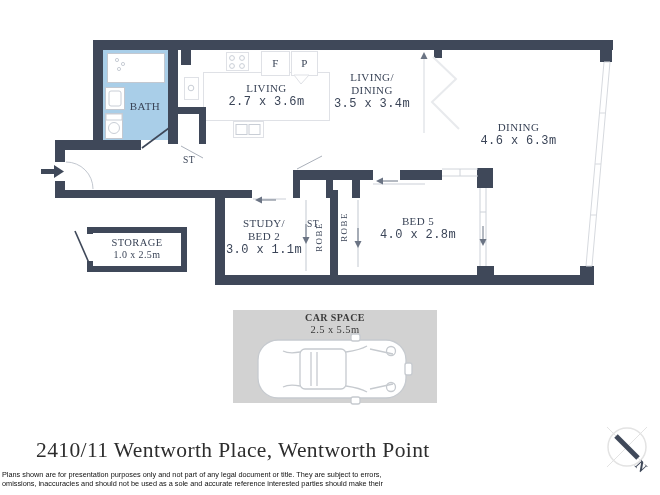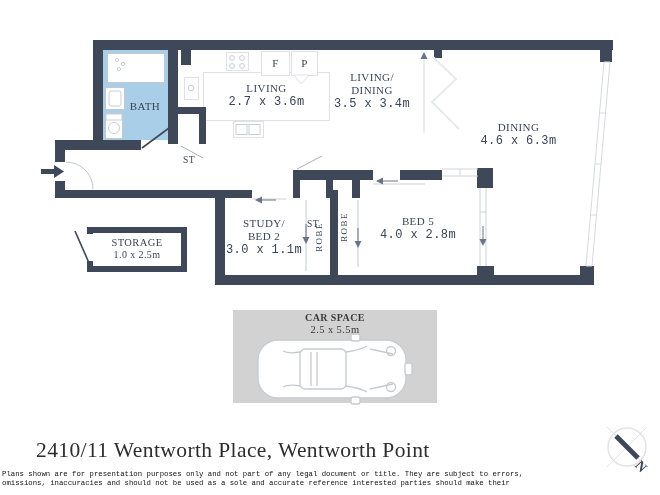--- a/index.html
+++ b/index.html
@@ -13,21 +13,21 @@
   .r{font-size:11px;}
   .d{font-size:12px;font-family:Liberation Mono, monospace;}
   .small{font-size:9.5px;margin-top:38px;}
   .robe{position:absolute;color:#3a4457;font-size:9px;letter-spacing:1.4px;text-align:center;
         transform:rotate(-90deg);transform-origin:center center;}
   .grayfloor{position:absolute;background:#d2d2d2;}
   .carlbl{color:#3a3a3a;}
   #ttl{position:absolute;left:2px;top:438px;font-size:21.5px;color:#2d2d2d;letter-spacing:.4px;
        font-family:"Liberation Serif",serif;white-space:nowrap;margin-left:34px;}
   .disc{position:absolute;left:2px;font-size:7.3px;line-height:9px;color:#101010;
-        font-family:Liberation Mono, monospace;white-space:nowrap;}
+        font-family:Liberation Sans, sans-serif;white-space:nowrap;}
   svg{position:absolute;left:0;top:0;pointer-events:none;}
 </style>
 </head>
 <body>
 
 <div id="stage">
 
   <div class="floor-bath" style="left:103px;top:50px;width:65px;height:90px;"></div>
   <div class="grayfloor" style="left:233px;top:310px;width:204px;height:93px;"></div>
 

